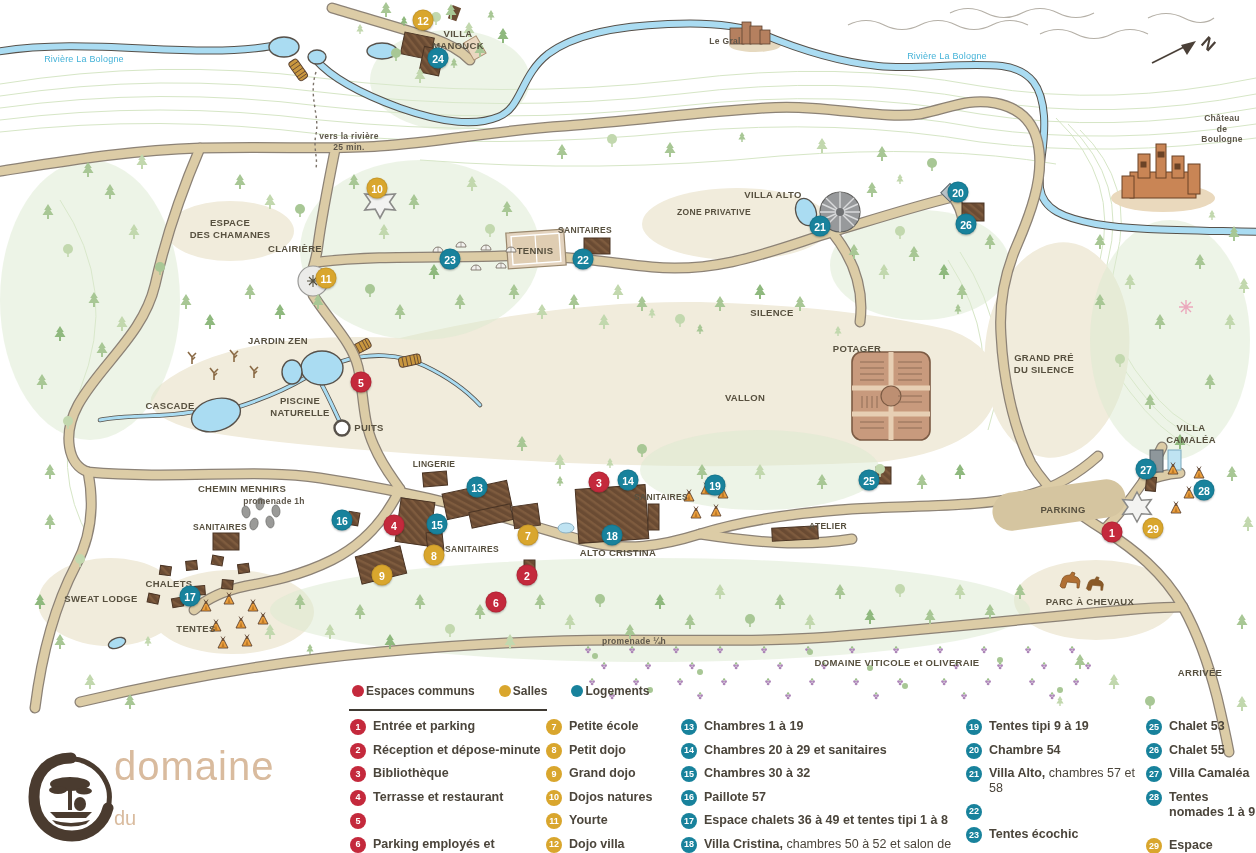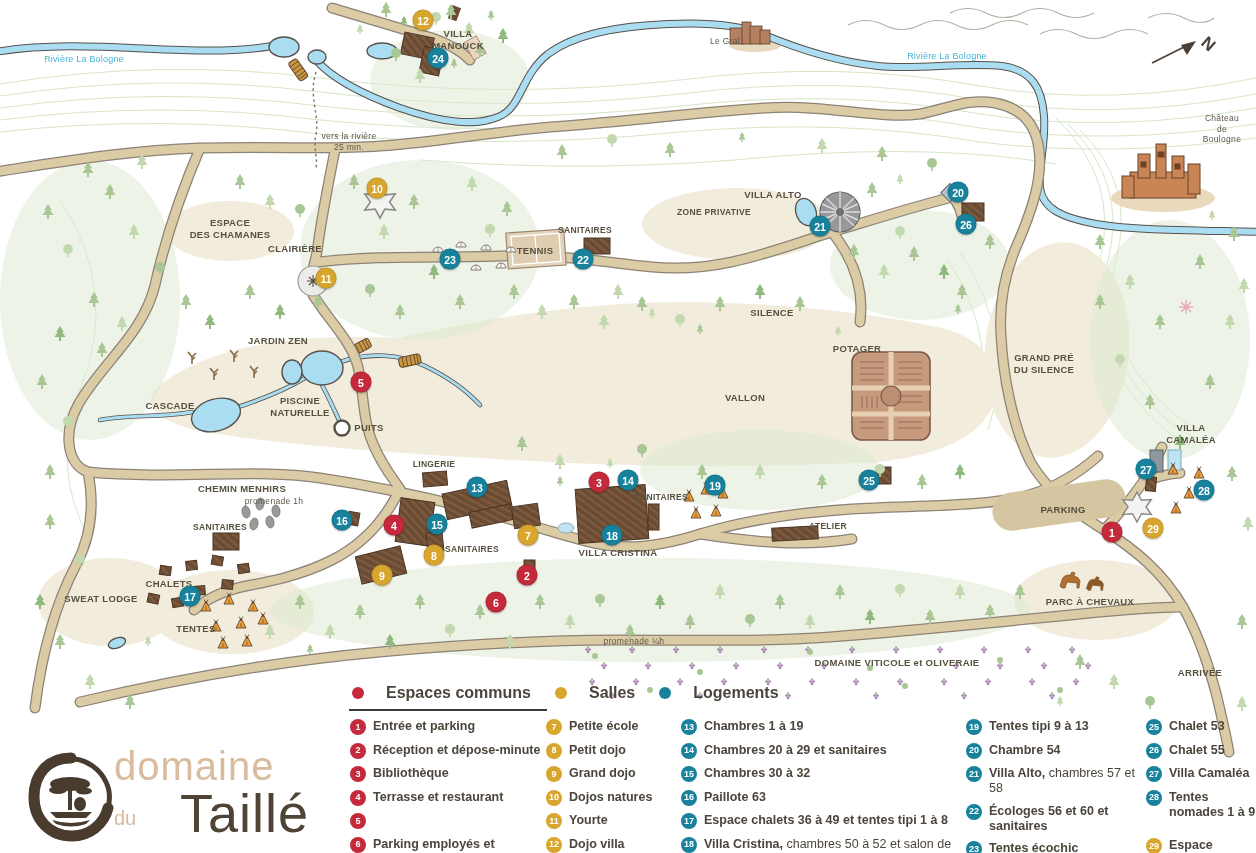--- a/index.html
+++ b/index.html
@@ -20,31 +20,31 @@
   .roadcase{fill:none;stroke:#8c8276;stroke-width:11;stroke-linecap:round;}
   .roadfill{fill:none;stroke:#dccca6;stroke-width:8.5;stroke-linecap:round;}
   .trail{fill:none;stroke:#7b7268;stroke-width:1.4;stroke-dasharray:2.5 3;}
   .bld{fill:url(#wd);stroke:#4a3424;stroke-width:1;}
 
   
   .lbl{position:absolute;transform:translate(-50%,-50%);text-align:center;white-space:pre-line;
        color:#57503f;line-height:1.25;letter-spacing:.3px;}
   .lbl.place{font-size:9.5px;font-weight:bold;text-align:center;}
   .lbl.place-sm{font-size:8.5px;font-weight:bold;}
-  .lbl.note{font-size:8.5px;font-weight:normal;color:#5d564a;padding-left:44px;}
+  .lbl.note{font-size:8.5px;font-weight:bold;color:#5d564a;padding-left:44px;}
   .lbl.river{font-size:9px;font-weight:normal;color:#45b3d8;letter-spacing:.2px;}
 
   
   .marker{position:absolute;width:21px;height:21px;border-radius:50%;transform:translate(-50%,-50%);
           color:#fff;font-size:10.5px;font-weight:bold;display:flex;align-items:center;justify-content:center;
           box-shadow:0 1px 2px rgba(0,0,0,.3), inset 0 0 0 1px rgba(0,0,0,.08);}
 
   
   .legend-key{position:absolute;left:352px;top:684px;display:flex;gap:24px;align-items:center;}
-  .kitem{display:flex;align-items:center;gap:22px;font-size:16px;font-weight:bold;color:#4b453b;}
+  .kitem{display:flex;align-items:center;gap:2px;font-size:12px;font-weight:bold;color:#4b453b;}
   .kdot{width:12px;height:12px;border-radius:50%;display:inline-block;}
   .legend-divider{position:absolute;left:349px;top:709px;width:198px;height:2px;background:#3f3a33;}
   .lcol{position:absolute;top:719px;display:flex;flex-direction:column;gap:7.5px;}
   .lcol1{left:350px;width:192px;} .lcol2{left:546px;width:130px;} .lcol3{left:681px;width:284px;}
   .lcol4{left:966px;width:180px;} .lcol5{left:1146px;width:112px;}
   .litem{display:flex;gap:7px;align-items:flex-start;font-size:12.5px;color:#4b453b;font-weight:bold;line-height:1.2;}
   .litem.gap{margin-top:11px;}
   .lnum{flex:0 0 16px;height:16px;border-radius:50%;color:#fff;font-size:9px;font-weight:bold;
         display:flex;align-items:center;justify-content:center;}
   .ltext .sub{font-weight:normal;}
@@ -573,21 +573,21 @@
 DU SILENCE</div>
       <div class="lbl place" style="left: 369px; top: 428px;">PUITS</div>
       <div class="lbl place" style="left: 1191px; top: 434px;">VILLA
 CAMALÉA</div>
       <div class="lbl place-sm" style="left: 434px; top: 464px;">LINGERIE</div>
       <div class="lbl place" style="left: 242px; top: 489px;">CHEMIN MENHIRS</div>
       <div class="lbl note" style="left: 252px; top: 501px;">promenade 1h</div>
       <div class="lbl place-sm" style="left: 220px; top: 527px;">SANITAIRES</div>
       <div class="lbl place-sm" style="left: 472px; top: 549px;">SANITAIRES</div>
       <div class="lbl place-sm" style="left: 661px; top: 497px;">SANITAIRES</div>
-      <div class="lbl place" style="left: 618px; top: 553px;">VILLA CRISTINA</div>
+      <div class="lbl place" style="left: 618px; top: 553px;">ALTO CRISTINA</div>
       <div class="lbl place-sm" style="left: 801px; top: 526px; margin-left: 27px;">ATELIER</div>
       <div class="lbl place" style="left: 1063px; top: 510px;">PARKING</div>
       <div class="lbl place" style="left: 101px; top: 599px;">SWEAT LODGE</div>
       <div class="lbl place" style="left: 169px; top: 584px;">CHALETS</div>
       <div class="lbl place" style="left: 196px; top: 629px;">TENTES</div>
       <div class="lbl place" style="left: 1090px; top: 602px;">PARC À CHEVAUX</div>
       <div class="lbl note" style="left: 612px; top: 641px;">promenade ¼h</div>
       <div class="lbl place" style="left: 897px; top: 663px;">DOMAINE VITICOLE et OLIVERAIE</div>
       <div class="lbl place" style="left: 1200px; top: 673px;">ARRIVÉE</div>
     </div>
@@ -699,47 +699,46 @@
         <div class="litem">
           <span class="lnum" style="background: rgb(24, 130, 156);">14</span>
           <span class="ltext">Chambres 20 à 29 et sanitaires</span>
         </div>
         <div class="litem">
           <span class="lnum" style="background: rgb(24, 130, 156);">15</span>
           <span class="ltext">Chambres 30 à 32</span>
         </div>
         <div class="litem">
           <span class="lnum" style="background: rgb(24, 130, 156);">16</span>
-          <span class="ltext">Paillote 63</span>
+          <span class="ltext">Paillote 57</span>
         </div>
         <div class="litem">
           <span class="lnum" style="background: rgb(24, 130, 156);">17</span>
           <span class="ltext">Espace chalets 36 à 49 et tentes tipi 1 à 8</span>
         </div>
         <div class="litem">
           <span class="lnum" style="background: rgb(24, 130, 156);">18</span>
           <span class="ltext">Villa Cristina,<span class="sub"> chambres 50 à 52 et salon de massage</span></span>
         </div>
       </div>
       <div class="lcol lcol4">
         <div class="litem">
           <span class="lnum" style="background: rgb(24, 130, 156);">19</span>
-          <span class="ltext">Tentes tipi 9 à 13</span>
+          <span class="ltext">Tentes tipi 9 à 19</span>
         </div>
         <div class="litem">
           <span class="lnum" style="background: rgb(24, 130, 156);">20</span>
           <span class="ltext">Chambre 54</span>
         </div>
         <div class="litem">
           <span class="lnum" style="background: rgb(24, 130, 156);">21</span>
           <span class="ltext">Villa Alto,<span class="sub"> chambres 57 et 58</span></span>
         </div>
         <div class="litem">
           <span class="lnum" style="background: rgb(24, 130, 156);">22</span>
-          <span class="ltext">Écologes 56 et 60 et sanitaires</span>
         </div>
         <div class="litem">
           <span class="lnum" style="background: rgb(24, 130, 156);">23</span>
           <span class="ltext">Tentes écochic</span>
         </div>
       </div>
       <div class="lcol lcol5">
         <div class="litem">
           <span class="lnum" style="background: rgb(24, 130, 156);">25</span>
           <span class="ltext">Chalet 53</span>
@@ -771,16 +770,15 @@
       <ellipse cx="42" cy="32" rx="20" ry="7"></ellipse>
       <ellipse cx="30" cy="38" rx="9" ry="4"></ellipse>
       <ellipse cx="56" cy="39" rx="8" ry="3.5"></ellipse>
       <rect x="40" y="36" width="4" height="22"></rect>
       <path d="M22,60 L64,60 L58,66 L28,66 Z"></path>
       <path d="M24,68 Q43,74 62,68 L58,72 Q43,77 28,72 Z"></path>
       <ellipse cx="52" cy="52" rx="6" ry="7"></ellipse>
     </g>
   </svg>
   <div class="logo-line1"><span>domaine</span> <span class="du">du</span></div>
-  <div class="logo-line2">Taillé</div>
 </div>
 
 </div>
 
 </body></html>

